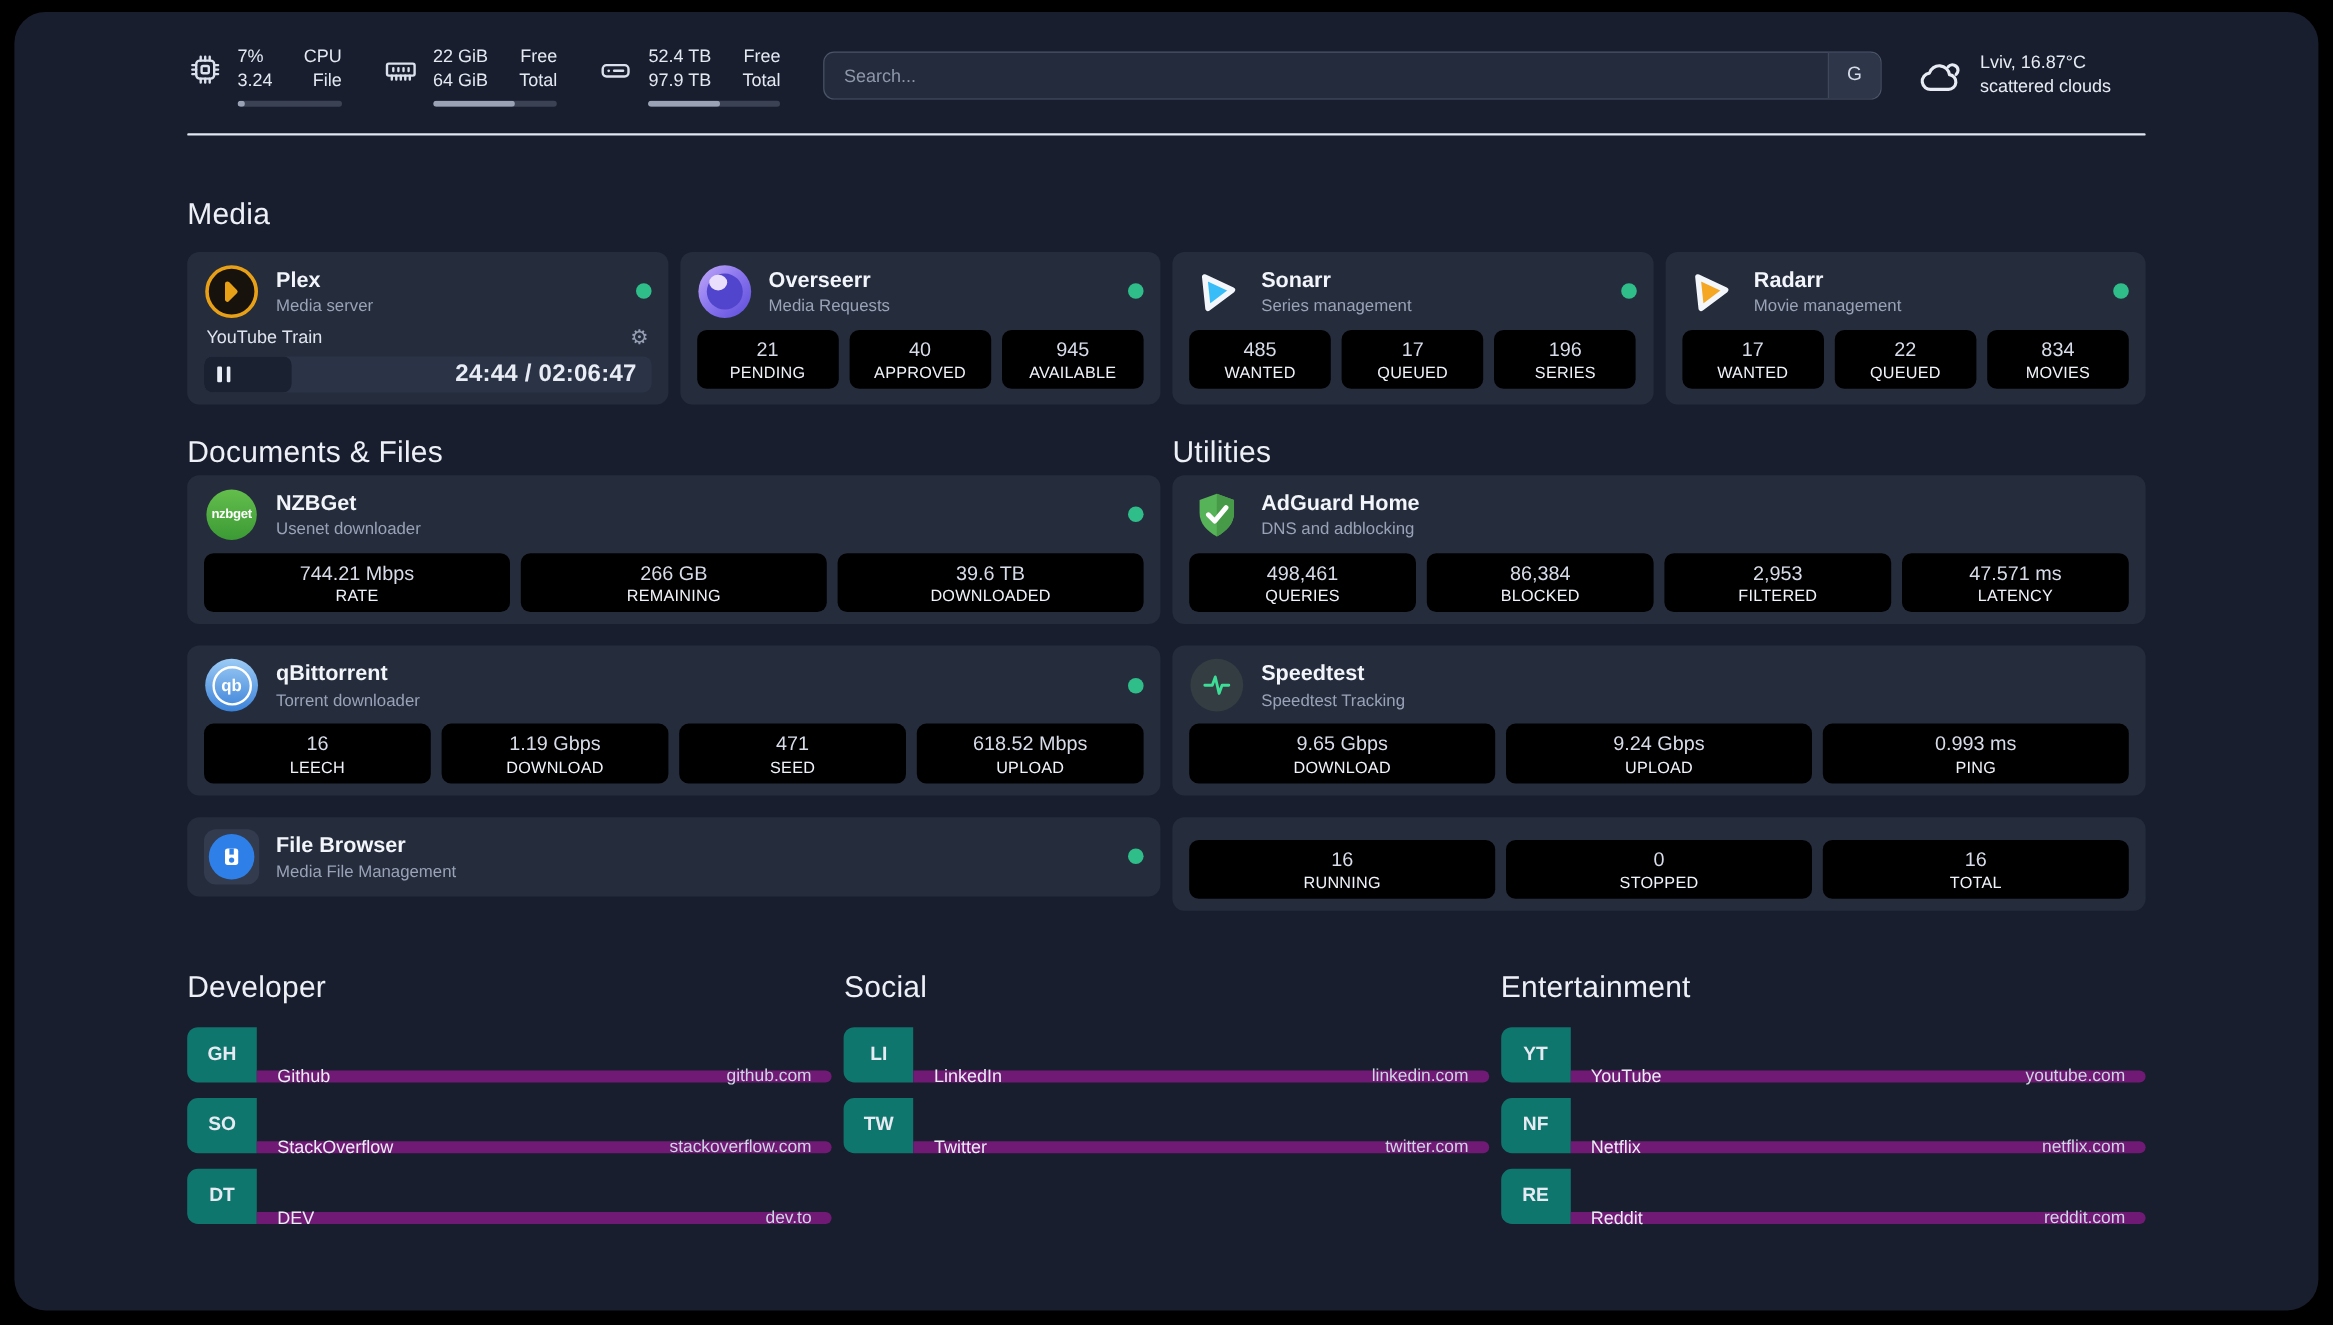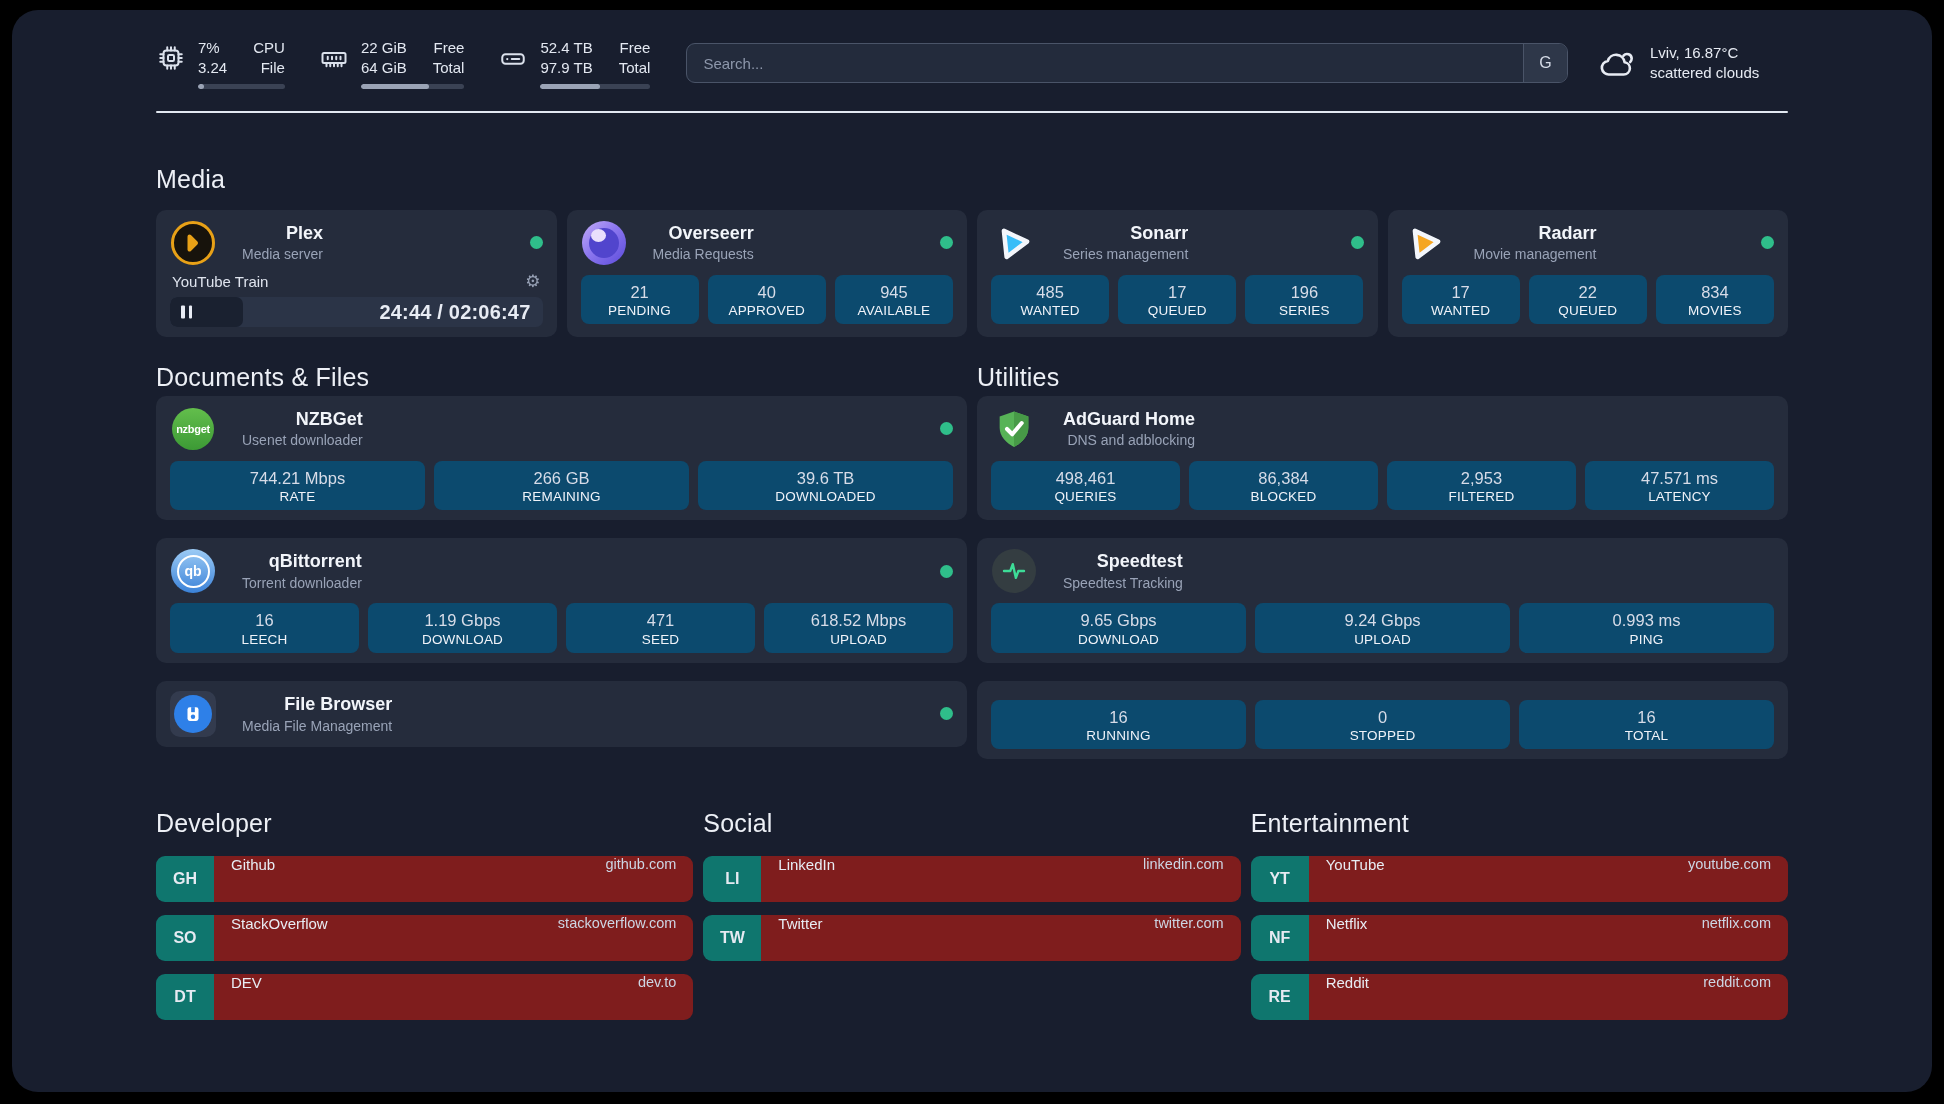--- a/index.html
+++ b/index.html
@@ -29,30 +29,30 @@
   .weather-text .cond { color:#E7EBF3; }
 
   .divider { margin-top:22px; height:2px; background:#E2E8F1; border-radius:2px; }
 
   
   .section-heading { font-size:25px; font-weight:500; color:#EDF0F6; letter-spacing:.2px; }
   .media-section { margin-top:52px; }
   .media-grid { margin-top:16px; display:grid; grid-template-columns:repeat(4,1fr); gap:10px; }
 
   .card { background:#252C3C; border-radius:10px; padding:10px 14px; }
-  .card-head { display:flex; align-items:center; gap:26px;text-align:right; }
+  .card-head { display:flex; align-items:center; gap:14px; }
   .app-icon { width:46px; height:46px; flex:0 0 46px; display:flex; align-items:center; justify-content:center; }
   .app-title { font-size:18px; font-weight:600; color:#F2F5FA; line-height:1.2; }
   .app-sub { font-size:14px; color:#99A3B7; margin-top:2px; }
   .status-dot { width:13px; height:13px; border-radius:50%; background:#2FBE8A; margin-left:auto; flex:0 0 13px; }
 
   .tiles { display:grid; gap:9px; margin-top:9px; }
   .tiles.c3 { grid-template-columns:repeat(3,1fr); }
   .tiles.c4 { grid-template-columns:repeat(4,1fr); }
-  .tile { background:#0c4a6e; border-radius:8px; text-align:center; padding:7px 4px 6px; }
+  .tile { background:#000000; border-radius:8px; text-align:center; padding:7px 4px 6px; }
   .tile-value { font-size:16.5px; color:#D7DCE8; line-height:1.25; }
   .tile-label { font-size:13.5px; font-weight:400; color:#F0F3F9; margin-top:1px; letter-spacing:.2px; }
 
   
   .player { margin-top:5px; }
   .player-top { display:flex; align-items:center; justify-content:space-between; padding:2px 2px 0; }
   .track { font-size:15px; color:#DFE4EE; }
   .gear { font-size:17px; color:#96A0B4; cursor:pointer; line-height:1; }
   .player-bar { position:relative; margin-top:7px; height:30px; background:#2B3447; border-radius:7px; overflow:hidden; }
   .player-elapsed { position:absolute; left:0; top:0; bottom:0; background:#1A2130; border-radius:7px; }
@@ -61,21 +61,21 @@
   .player-time { position:absolute; right:12px; top:50%; transform:translateY(-50%); font-size:20px; font-weight:700; color:#E8ECF4; letter-spacing:.2px; }
 
   .two-col { margin-top:26px; display:grid; grid-template-columns:1fr 1fr; gap:10px; align-items:start; }
   .col-cards { margin-top:4px; display:flex; flex-direction:column; gap:18px; }
 
   
   .links-row { margin-top:50px; display:grid; grid-template-columns:1fr 1fr 1fr; gap:10px; align-items:start; }
   .link-list { margin-top:18px; display:flex; flex-direction:column; gap:13px; }
   .link-item { display:flex; height:46px; cursor:pointer; }
   .link-abbr { width:58px; flex:0 0 58px; background:#0f766e; border-radius:9px 0 0 9px; display:flex; align-items:center; justify-content:center; color:#E6EAF2; font-size:16px; font-weight:600; }
-  .link-body { flex:1; background:#7f1d1d; border-radius:0 9px 9px 0; display:flex; align-items:flex-start; justify-content:space-between; padding:0 17px; }
+  .link-body { flex:1; background:#701a75; border-radius:0 9px 9px 0; display:flex; align-items:center; justify-content:space-between; padding:0 17px;margin-top:36px; }
   .link-name { font-size:15px; color:#E8ECF3; }
   .link-url { font-size:14.5px; color:#CDD5E3; }
 
   
   .ic-plex { width:44px; height:44px; border-radius:50%; background:#17130C; border:3px solid #E8A117; display:flex; align-items:center; justify-content:center; }
   .ic-overseerr { width:44px; height:44px; border-radius:50%; background:linear-gradient(135deg,#C3ABF7 0%,#8D78EF 45%,#5B4BDB 100%); position:relative; overflow:hidden; }
   .ic-overseerr .inner { position:absolute; left:7px; top:7px; width:30px; height:30px; border-radius:50%; background:#5145CD; }
   .ic-overseerr .shine { position:absolute; left:9px; top:8px; width:15px; height:13px; border-radius:50%; background:#E9DFFC; }
   .ic-nzbget { width:42px; height:42px; border-radius:50%; background:linear-gradient(180deg,#63BE4C,#3C9A35); display:flex; align-items:center; justify-content:center; color:#fff; font-size:11px; font-weight:700; letter-spacing:-.3px; }
   .ic-qb { width:44px; height:44px; border-radius:50%; background:linear-gradient(180deg,#9CCBF5,#3B82D8); display:flex; align-items:center; justify-content:center; }

